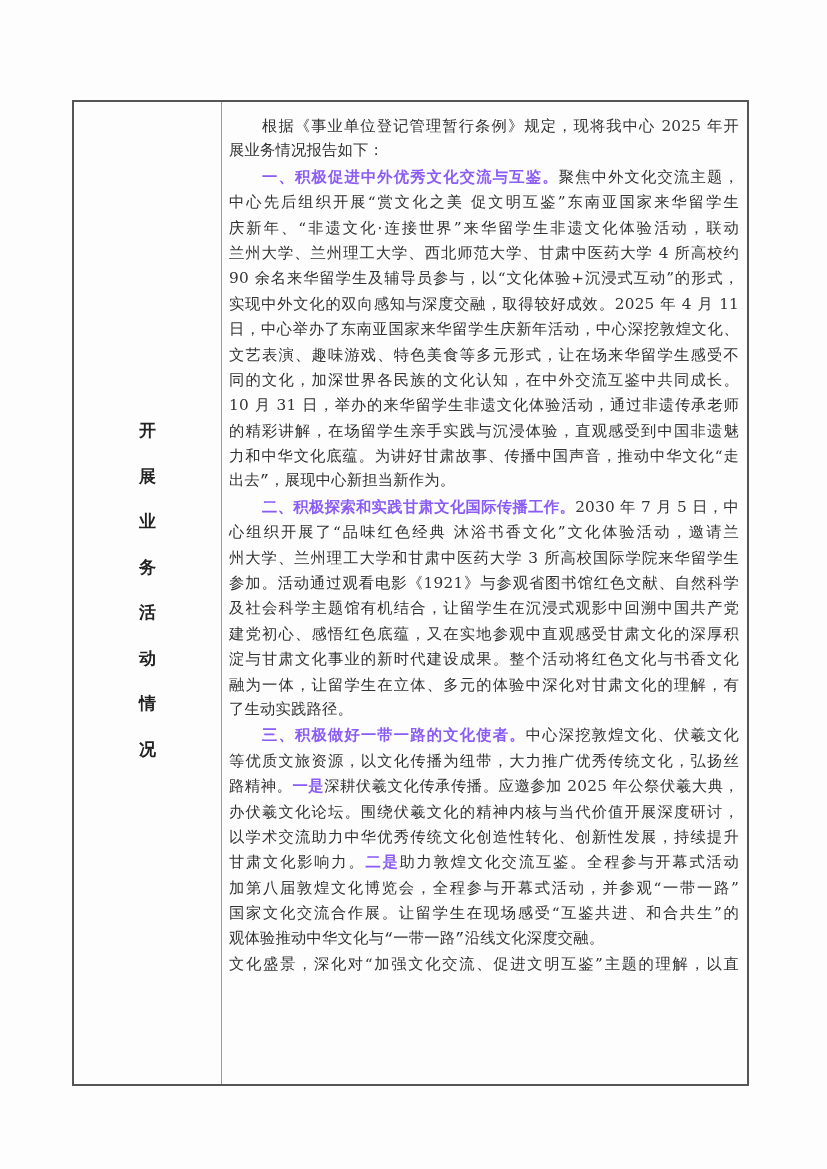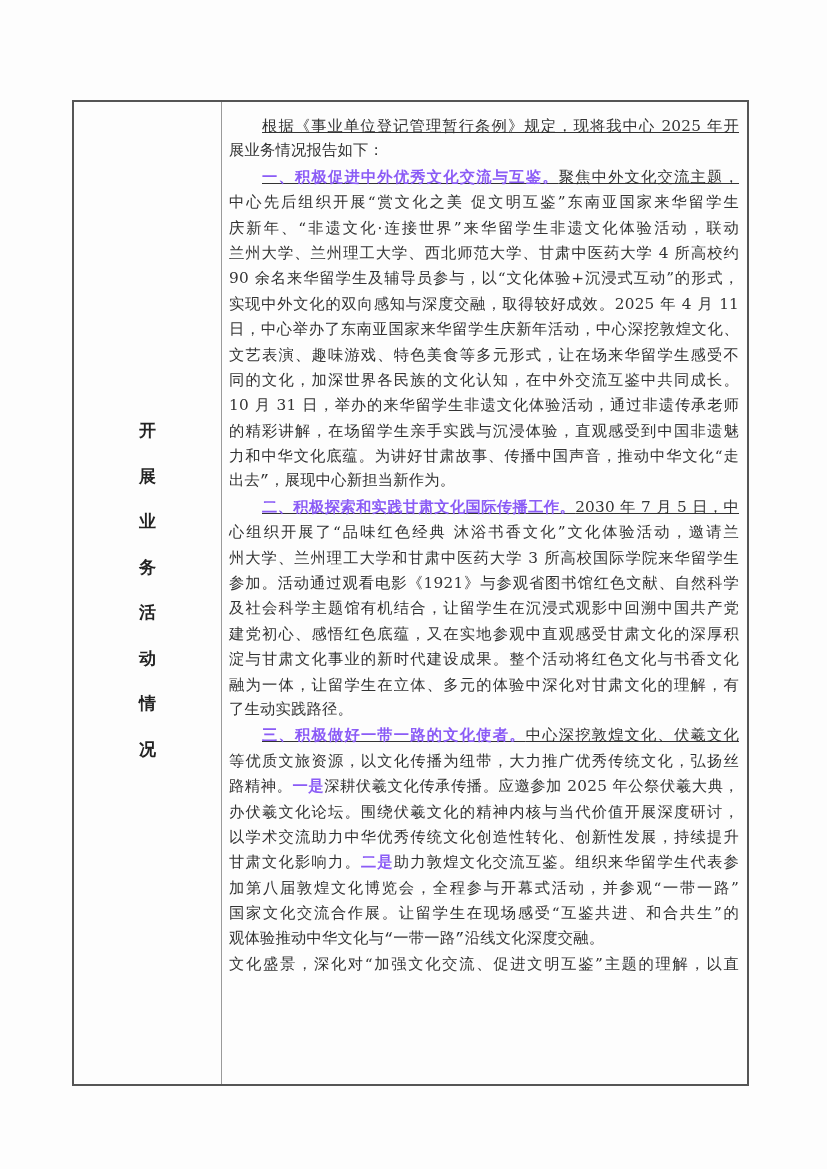--- a/index.html
+++ b/index.html
@@ -71,21 +71,20 @@
     text-align-last: justify;
     color: #333;
     letter-spacing: 0.2px;
   }
   .line.last {
     text-align-last: left;
     font-family: Liberation Mono, monospace;
   }
   .line.indent {
     padding-left: 33px;
-    text-decoration: underline;
   }
   .bold {
     font-family: "DejaVu Sans", "Liberation Sans", sans-serif;
     font-weight: bold;
     color: #8b5cf6;
   }
 </style>
 </head>
 <body>
 
@@ -139,20 +138,20 @@
       <div class="line">融为一体，让留学生在立体、多元的体验中深化对甘肃文化的理解，有</div>
       <div class="line last">了生动实践路径。</div>
     </div>
 
     <div>
       <div class="line indent"><span class="bold">三、积极做好一带一路的文化使者。</span><span>中心深挖敦煌文化、伏羲文化</span></div>
       <div class="line">等优质文旅资源，以文化传播为纽带，大力推广优秀传统文化，弘扬丝</div>
       <div class="line"><span>路精神。</span><span class="bold">一是</span><span>深耕伏羲文化传承传播。应邀参加 2025 年公祭伏羲大典，</span></div>
       <div class="line">办伏羲文化论坛。围绕伏羲文化的精神内核与当代价值开展深度研讨，</div>
       <div class="line">以学术交流助力中华优秀传统文化创造性转化、创新性发展，持续提升</div>
-      <div class="line"><span>甘肃文化影响力。</span><span class="bold">二是</span><span>助力敦煌文化交流互鉴。组织来华留学生代表参</span></div>
+      <div class="line"><span>甘肃文化影响力。</span><span class="bold">二是</span><span>助力敦煌文化交流互鉴。全程参与开幕式活动</span></div>
       <div class="line">加第八届敦煌文化博览会，全程参与开幕式活动，并参观“一带一路”</div>
       <div class="line">国家文化交流合作展。让留学生在现场感受“互鉴共进、和合共生”的</div>
       <div class="line last">观体验推动中华文化与“一带一路”沿线文化深度交融。</div>
       <div class="line">文化盛景，深化对“加强文化交流、促进文明互鉴”主题的理解，以直</div>
     </div>
   </div>
 </div>
 
 </body></html>

